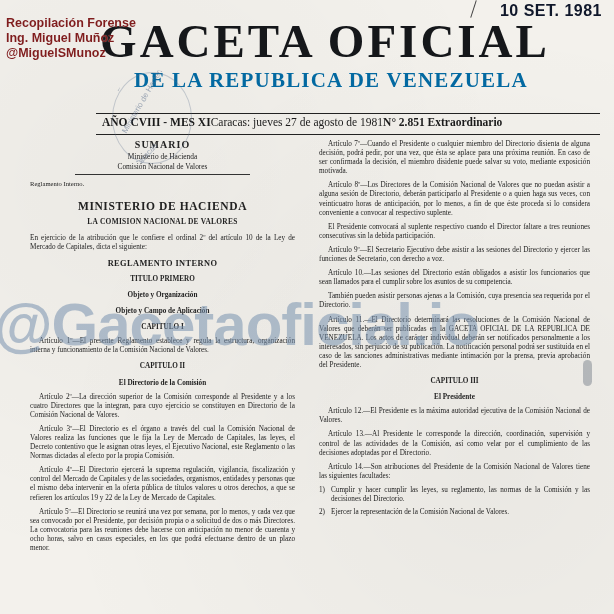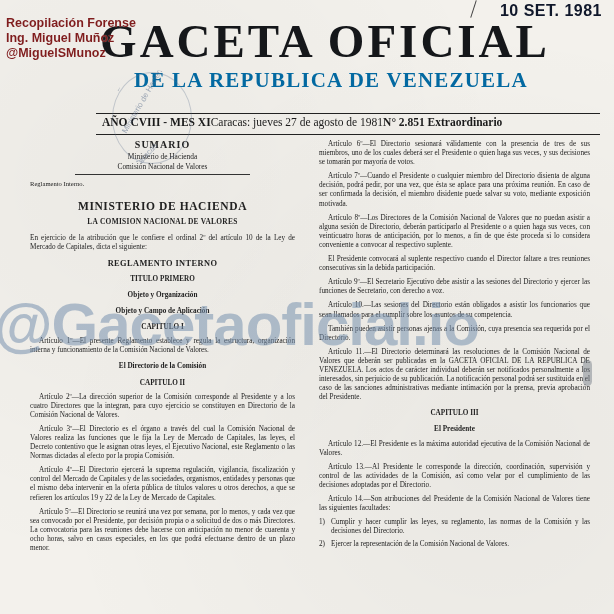--- a/index.html
+++ b/index.html
@@ -208,31 +208,30 @@
       <p class="noind">En ejercicio de la atribución que le confiere el ordinal 2º del artículo 10 de la Ley de Mercado de Capitales, dicta el siguiente:</p>
 
       <div class="ctr big">REGLAMENTO INTERNO</div>
       <div class="ctr sm">TITULO PRIMERO</div>
       <div class="ctr sm">Objeto y Organización</div>
       <div class="ctr sm">Objeto y Campo de Aplicación</div>
       <div class="ctr sm">CAPITULO I</div>
 
       <p>Artículo 1º—El presente Reglamento establece y regula la estructura, organización interna y funcionamiento de la Comisión Nacional de Valores.</p>
 
+      <div class="ctr sm">CAPITULO II</div>
       <div class="ctr sm">El Directorio de la Comisión</div>
-      <div class="ctr sm">CAPITULO II</div>
 
       <p>Artículo 2º—La dirección superior de la Comisión corresponde al Presidente y a los cuatro Directores que la integran, para cuyo ejercicio se constituyen en Directorio de la Comisión Nacional de Valores.</p>
       <p>Artículo 3º—El Directorio es el órgano a través del cual la Comisión Nacional de Valores realiza las funciones que le fija la Ley de Mercado de Capitales, las leyes, el Decreto contentivo que le asignan otras leyes, el Ejecutivo Nacional, este Reglamento o las Normas dictadas al efecto por la propia Comisión.</p>
       <p>Artículo 4º—El Directorio ejercerá la suprema regulación, vigilancia, fiscalización y control del Mercado de Capitales y de las sociedades, organismos, entidades y personas que el mismo deba intervenir en la oferta pública de títulos valores u otros derechos, a que se refieren los artículos 19 y 22 de la Ley de Mercado de Capitales.</p>
       <p>Artículo 5º—El Directorio se reunirá una vez por semana, por lo menos, y cada vez que sea convocado por el Presidente, por decisión propia o a solicitud de dos o más Directores. La convocatoria para las reuniones debe hacerse con anticipación no menor de cuarenta y ocho horas, salvo en casos especiales, en los que podrá efectuarse dentro de un plazo menor.</p>
     </div>
 
     <div class="col right">
-      <p>Artículo 6º—El Directorio sesionará válidamente con la presencia de tres de sus miembros, uno de los cuales deberá ser el Presidente o quien haga sus veces, y sus decisiones se tomarán por mayoría de votos.</p>
       <p>Artículo 7º—Cuando el Presidente o cualquier miembro del Directorio disienta de alguna decisión, podrá pedir, por una vez, que ésta se aplace para una próxima reunión. En caso de ser confirmada la decisión, el miembro disidente puede salvar su voto, mediante exposición motivada.</p>
       <p>Artículo 8º—Los Directores de la Comisión Nacional de Valores que no puedan asistir a alguna sesión de Directorio, deberán participarlo al Presidente o a quien haga sus veces, con veinticuatro horas de anticipación, por lo menos, a fin de que éste proceda si lo considera conveniente a convocar al respectivo suplente.</p>
       <p>El Presidente convocará al suplente respectivo cuando el Director faltare a tres reuniones consecutivas sin la debida participación.</p>
       <p>Artículo 9º—El Secretario Ejecutivo debe asistir a las sesiones del Directorio y ejercer las funciones de Secretario, con derecho a voz.</p>
       <p>Artículo 10.—Las sesiones del Directorio están obligados a asistir los funcionarios que sean llamados para el cumplir sobre los asuntos de su competencia.</p>
       <p>También pueden asistir personas ajenas a la Comisión, cuya presencia sea requerida por el Directorio.</p>
       <p>Artículo 11.—El Directorio determinará las resoluciones de la Comisión Nacional de Valores que deberán ser publicadas en la GACETA OFICIAL DE LA REPUBLICA DE VENEZUELA. Los actos de carácter individual deberán ser notificados personalmente a los interesados, sin perjuicio de su publicación. La notificación personal podrá ser sustituida en el caso de las sanciones administrativas mediante intimación por la prensa, previa aprobación del Presidente.</p>
 
       <div class="ctr sm">CAPITULO III</div>
       <div class="ctr sm">El Presidente</div>

